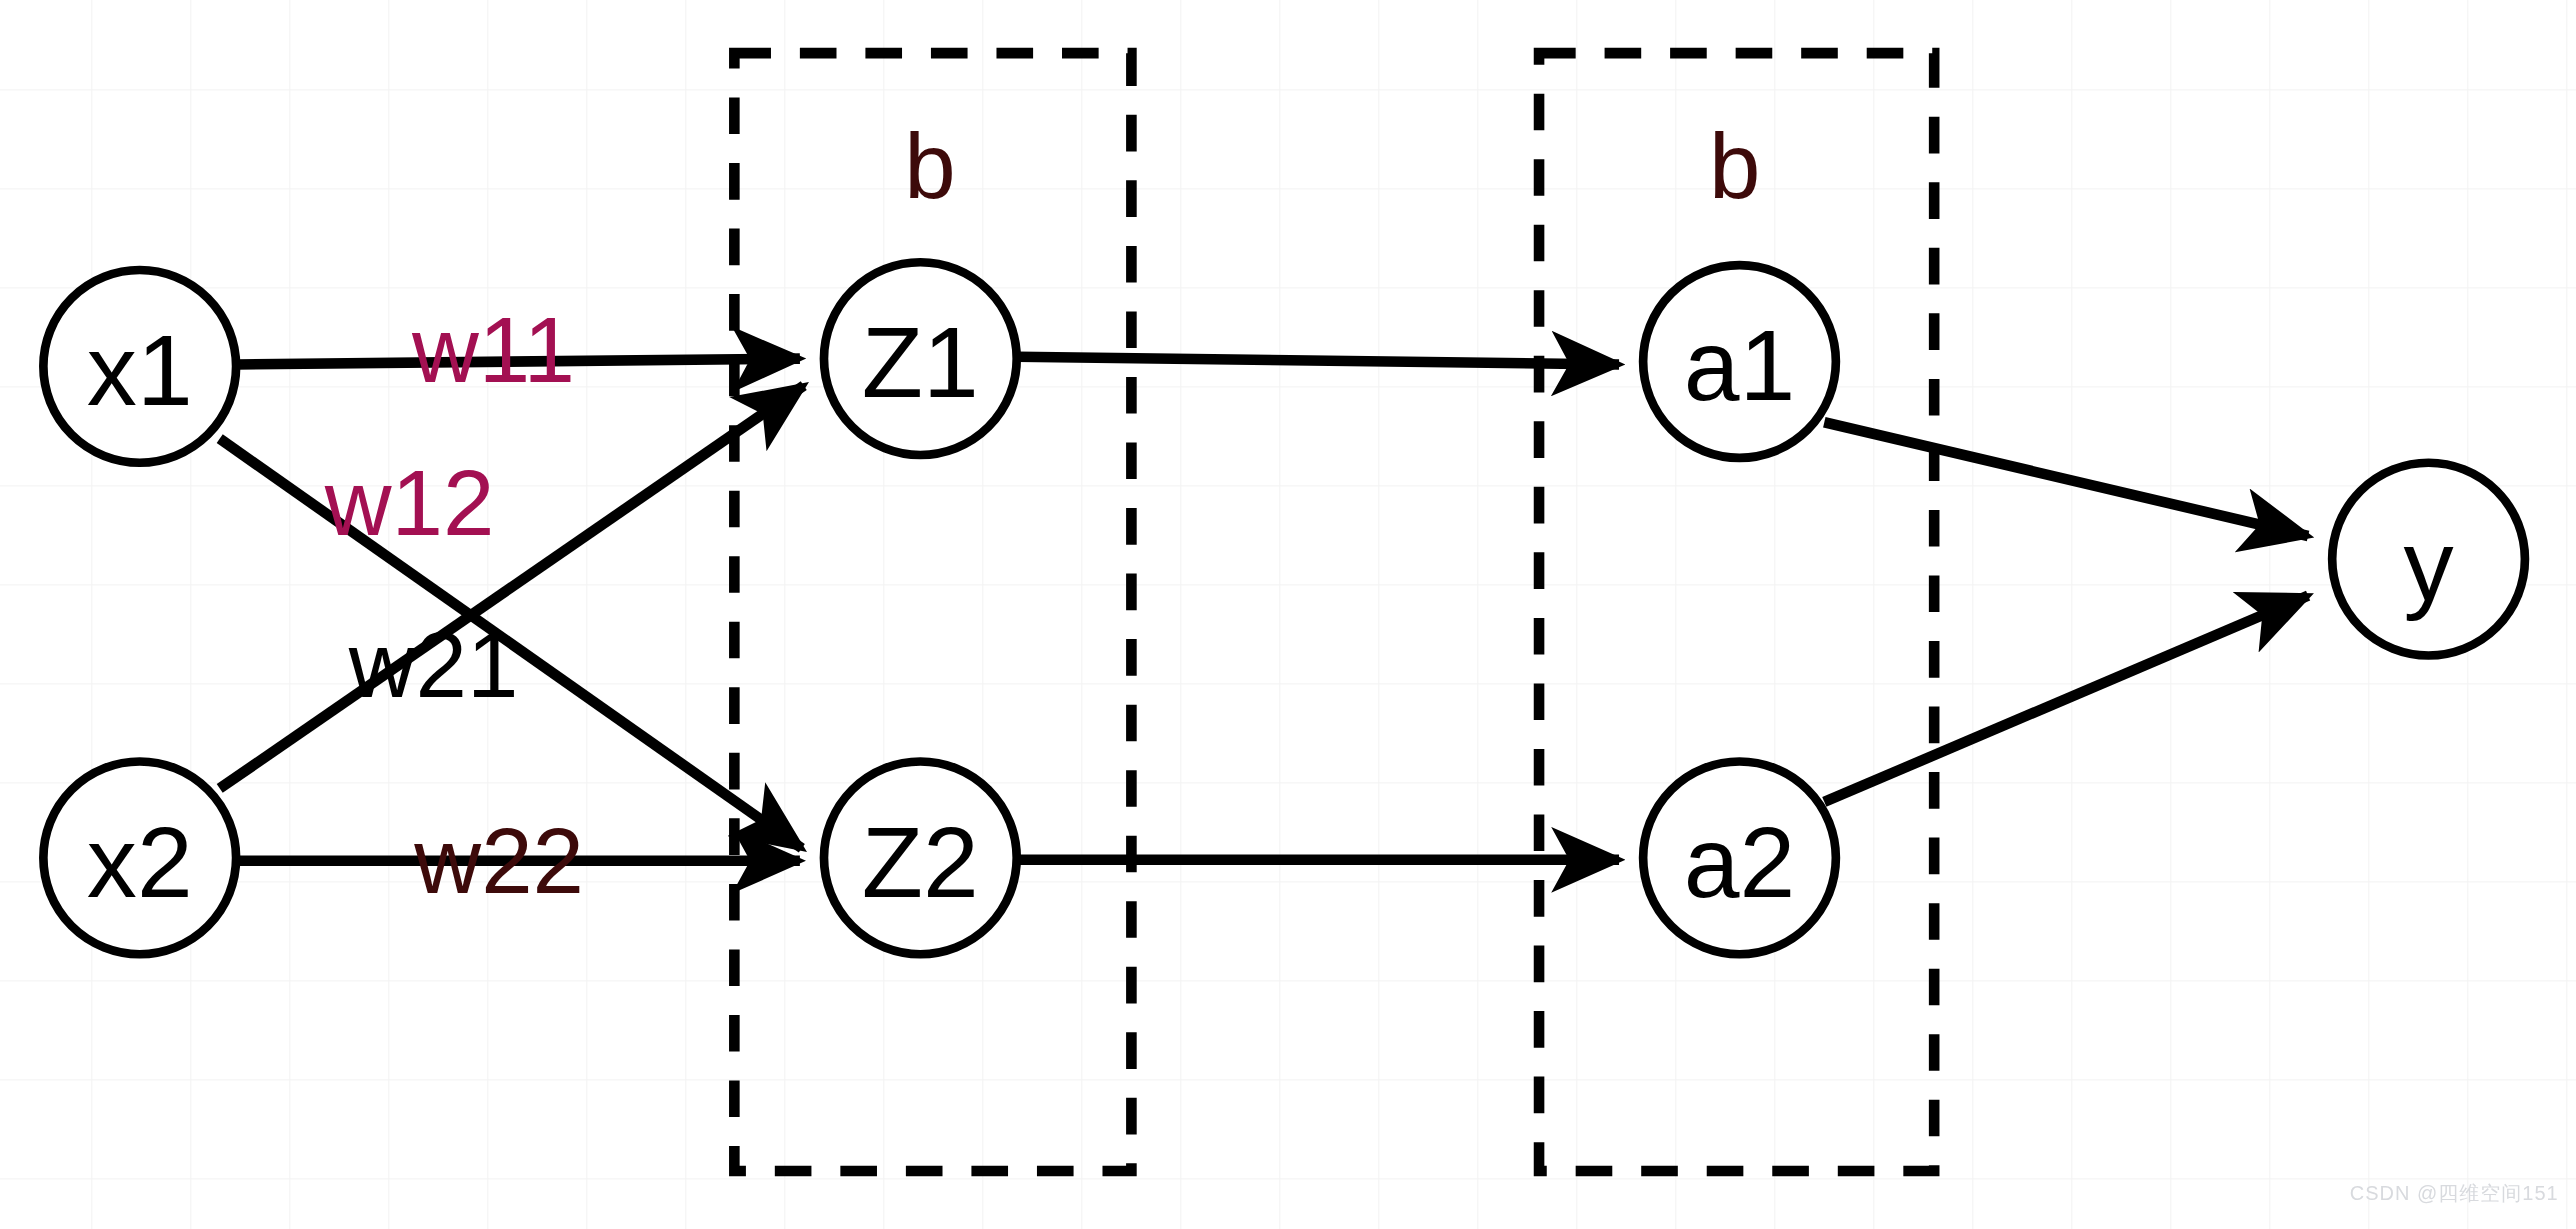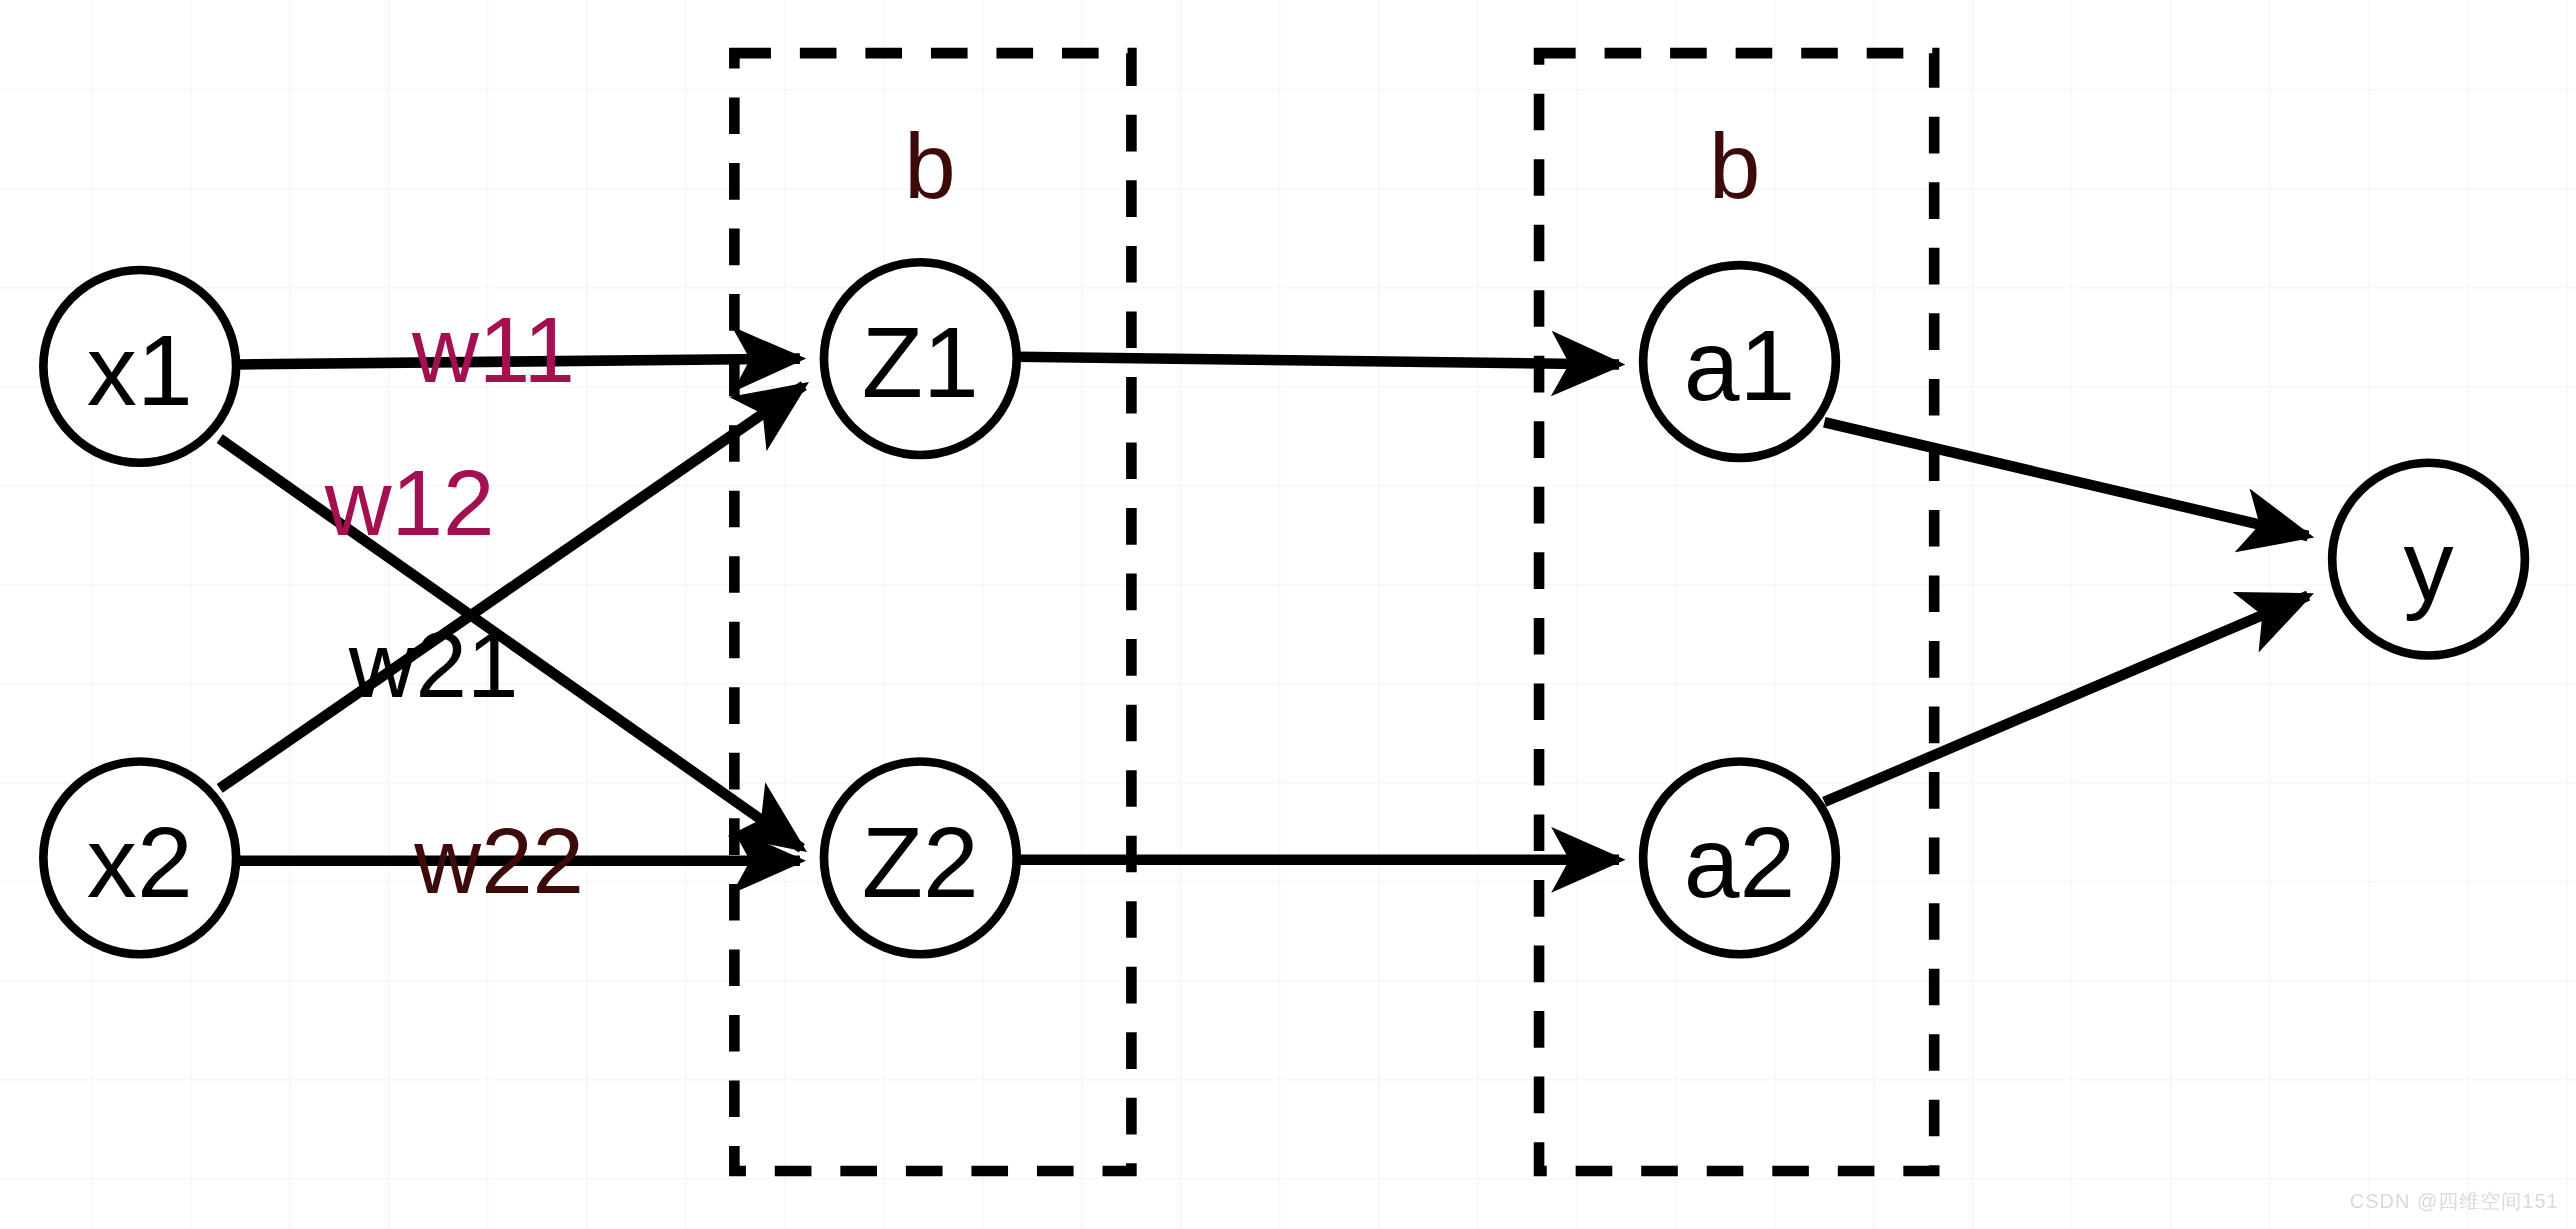--- a/index.html
+++ b/index.html
@@ -62,21 +62,21 @@
   }
   .bias-label {
     font-family: "Liberation Sans", sans-serif;
     font-size: 96px;
     text-anchor: middle;
     dominant-baseline: central;
   }
   .watermark {
     position: absolute;
     right: 17.3px;
-    bottom: 15px;
+    bottom: 23px;
     font-family: "Liberation Sans", sans-serif;
     font-size: 20px;
     color: #d8dade;
     letter-spacing: 1px;
     white-space: nowrap;
     user-select: none;
   }
 </style>
 </head>
 <body>

